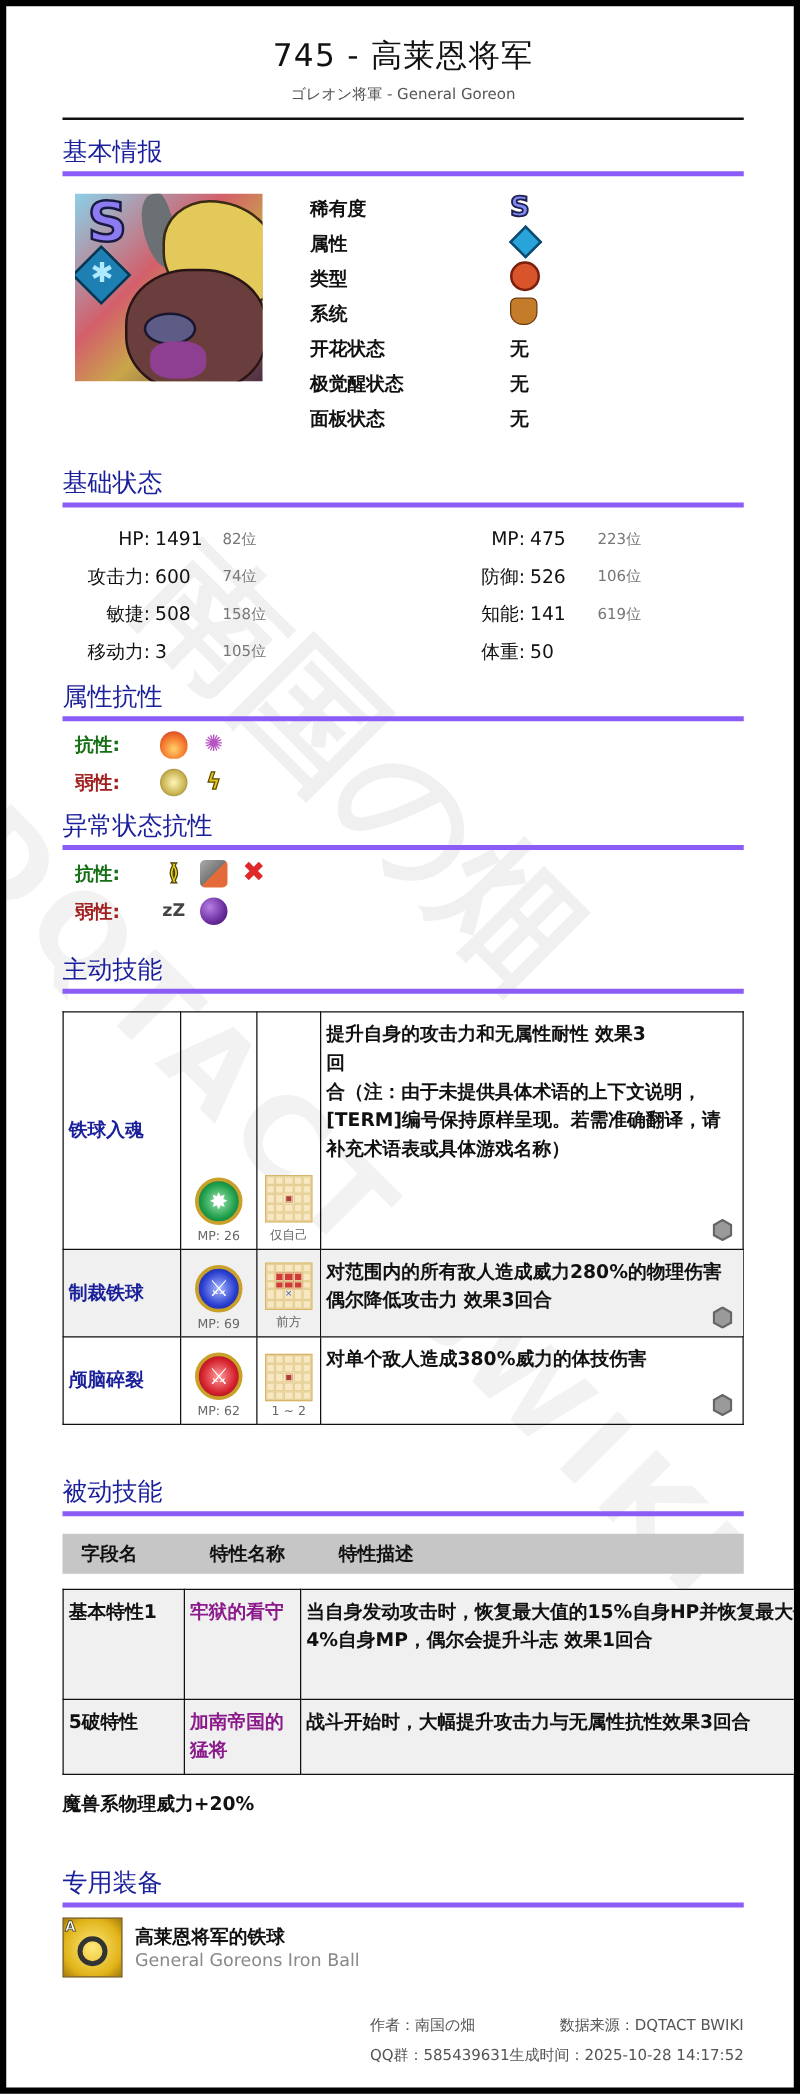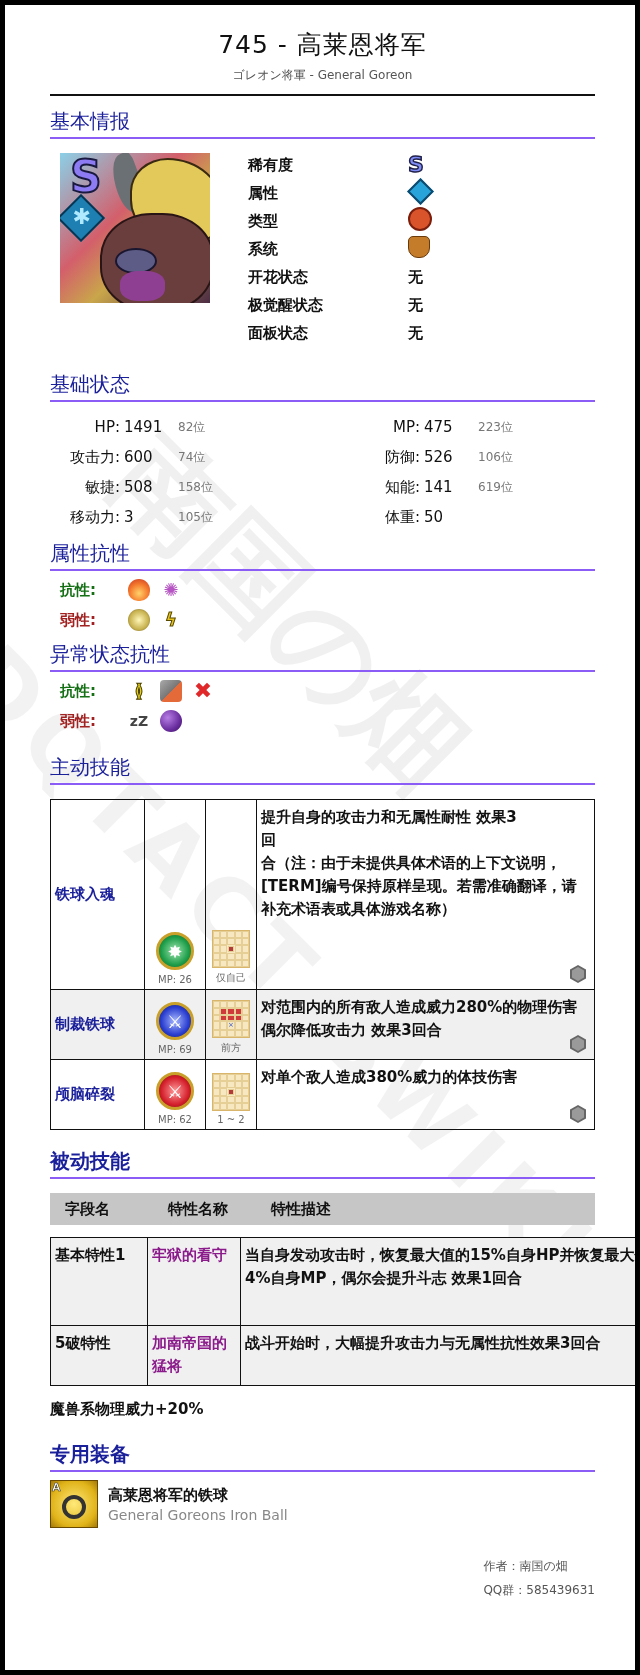--- a/index.html
+++ b/index.html
@@ -5,22 +5,22 @@
   html,body{margin:0;padding:0;}
   body{width:640px;height:1675px;background:#000;position:relative;overflow:hidden;font-family:"DejaVu Sans","Liberation Sans",sans-serif;color:#111;}
   .page{position:absolute;left:5px;top:5px;width:630px;height:1665px;background:#fff;overflow:hidden;}
   .watermark{position:absolute;left:0;top:0;width:630px;height:1665px;pointer-events:none;}
   .wm1{position:absolute;left:180px;top:400px;font-size:110px;color:rgba(0,0,0,0.06);transform:rotate(45deg);transform-origin:left top;white-space:nowrap;font-weight:bold;}
   .wm2{position:absolute;left:10px;top:620px;font-size:90px;color:rgba(0,0,0,0.05);transform:rotate(45deg);transform-origin:left top;white-space:nowrap;font-weight:bold;letter-spacing:10px;}
   .content{position:absolute;left:45px;top:0;width:545px;}
   .title{text-align:center;font-size:25px;margin-top:23px;letter-spacing:1px;color:#111;}
   .subtitle{text-align:center;font-size:12px;color:#555;margin-top:6px;}
   .title-rule{border-top:2px solid #111;margin-top:10px;}
-  h2{font-size:20px;font-weight:normal;color:#1a1f9a;margin:0;padding:0 0 2px 0;border-bottom:2px solid #8b5cf6;}
-  h2.bold{font-weight:bold;}
+  h2{font-size:20px;font-weight:normal;color:#1a1f9a;margin:0;padding:0 0 2px 0;border-bottom:4px solid #8b5cf6;}
+  h2.bold{font-weight:normal;margin-top:40px;}
   .sec{margin-top:11px;}
   
   .basic{display:flex;margin-top:12px;height:220px;}
   .portrait{width:150px;height:150px;margin-left:10px;margin-top:2px;background:linear-gradient(135deg,#8bd0e8 0%,#d35f6b 40%,#c9a64a 60%,#4c2c44 100%);position:relative;overflow:hidden;}
   .portrait .horn{position:absolute;left:55px;top:0;width:26px;height:60px;background:#6b7075;border-radius:60% 20% 40% 40%;transform:rotate(-20deg);}
   .portrait .helmet{position:absolute;left:70px;top:5px;width:90px;height:80px;background:#e3c95a;border-radius:40% 60% 30% 50%;border:2px solid #3a2a12;}
   .portrait .face{position:absolute;left:40px;top:60px;width:110px;height:95px;background:#6a3e3c;border-radius:45%;border:2px solid #2a1516;}
   .portrait .nose{position:absolute;left:55px;top:95px;width:38px;height:22px;background:#5d5c87;border-radius:50%;border:2px solid #1b1630;}
   .portrait .tongue{position:absolute;left:60px;top:118px;width:45px;height:30px;background:#8e3f92;border-radius:40%;}
   .portrait .s-badge{position:absolute;left:10px;top:2px;font-size:44px;font-weight:bold;color:#8c7bf2;-webkit-text-stroke:2px #1a1a40;line-height:1;}
@@ -404,15 +404,19 @@
         <div class="equip-name">高莱恩将军的铁球</div>
         <div class="equip-en">General Goreons Iron Ball</div>
       </div>
     </div>
 
     <div class="footer">
       <div class="col">
         <div>作者：南国の畑</div>
         <div>QQ群：585439631</div>
       </div>
+      <div class="col right">
+        <div>数据来源：DQTACT BWIKI</div>
+        <div>生成时间：2025-10-28 14:17:52</div>
+      </div>
     </div>
   </div>
 </div>
 
 </body></html>

